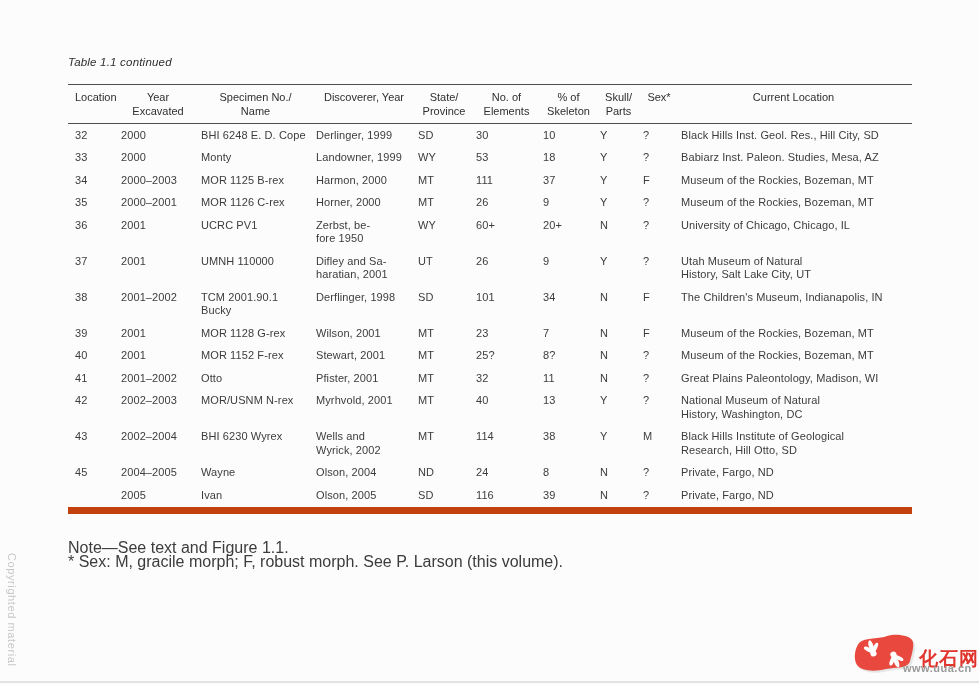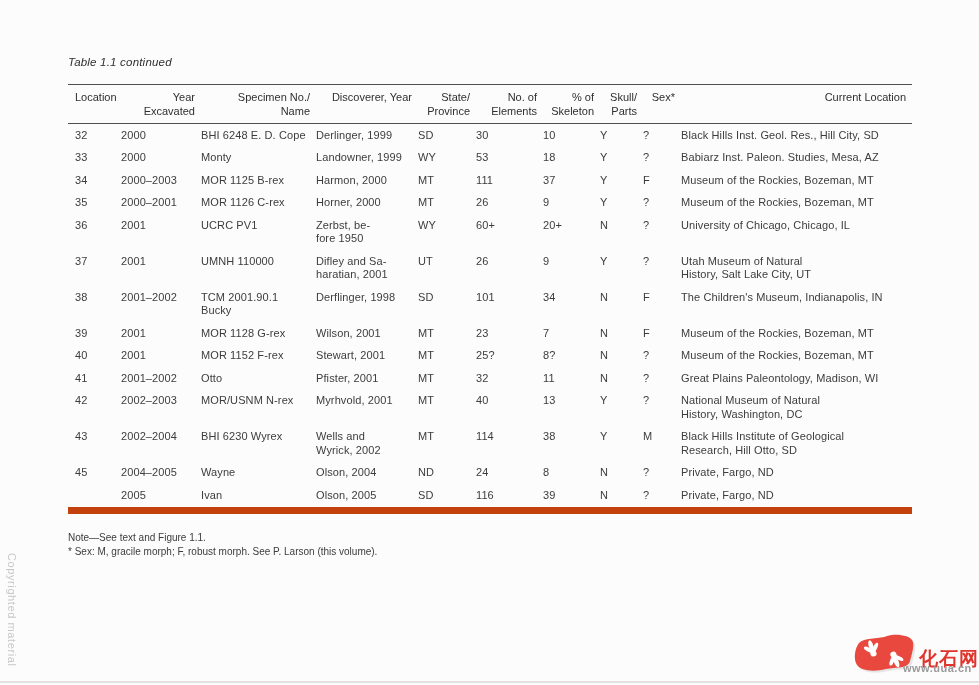--- a/index.html
+++ b/index.html
@@ -23,33 +23,33 @@
   .sheet { position: absolute; left: 68px; top: 56px; width: 844px; }
   .table-title {
     font-style: italic; font-size: 11.5px; color: #2f2f2f;
     margin-bottom: 16px; letter-spacing: 0.2px;
   }
   table.specimen-table {
     width: 844px; border-collapse: collapse; table-layout: fixed;
     border-top: 1px solid #4e4e4e;
   }
   table.specimen-table th {
-    text-align: right; font-weight: normal; font-size: 11px; line-height: 13.5px;
+    text-align: center; font-weight: normal; font-size: 11px; line-height: 13.5px;
     color: #2f2f2f; vertical-align: top; white-space: pre-line;
     padding: 6px 6px 5px 0;
     border-bottom: 1px solid #4e4e4e;
   }
   table.specimen-table td {
     font-size: 11px; line-height: 13.5px; vertical-align: top;
     white-space: pre-line; padding: 4.5px 6px 4.5px 0; color: #3c3c3c;
     letter-spacing: 0.1px;
   }
   table.specimen-table tbody tr:last-child td { border-bottom: 7px solid #c2410c; margin-top: 11px; }
   table.specimen-table th:first-child, table.specimen-table td:first-child { padding-left: 7px; }
-  .notes { margin-top: 17px; font-size: 10px; line-height: 14.5px; color: #3c3c3c; }
+  .notes { margin-top: 27px; font-size: 16px; line-height: 14.5px; color: #3c3c3c; }
   .logo {
     position: absolute; left: 845px; top: 622px; width: 128px; height: 58px;
   }
   .logo svg { position: absolute; left: 6px; top: 8px; }
   .logo .site-name {
     position: absolute; left: 74px; top: 24px;
     color: #e0342c; font-size: 19px; font-weight: bold; letter-spacing: 1px;
     white-space: nowrap;
   }
   .logo .site-url {

